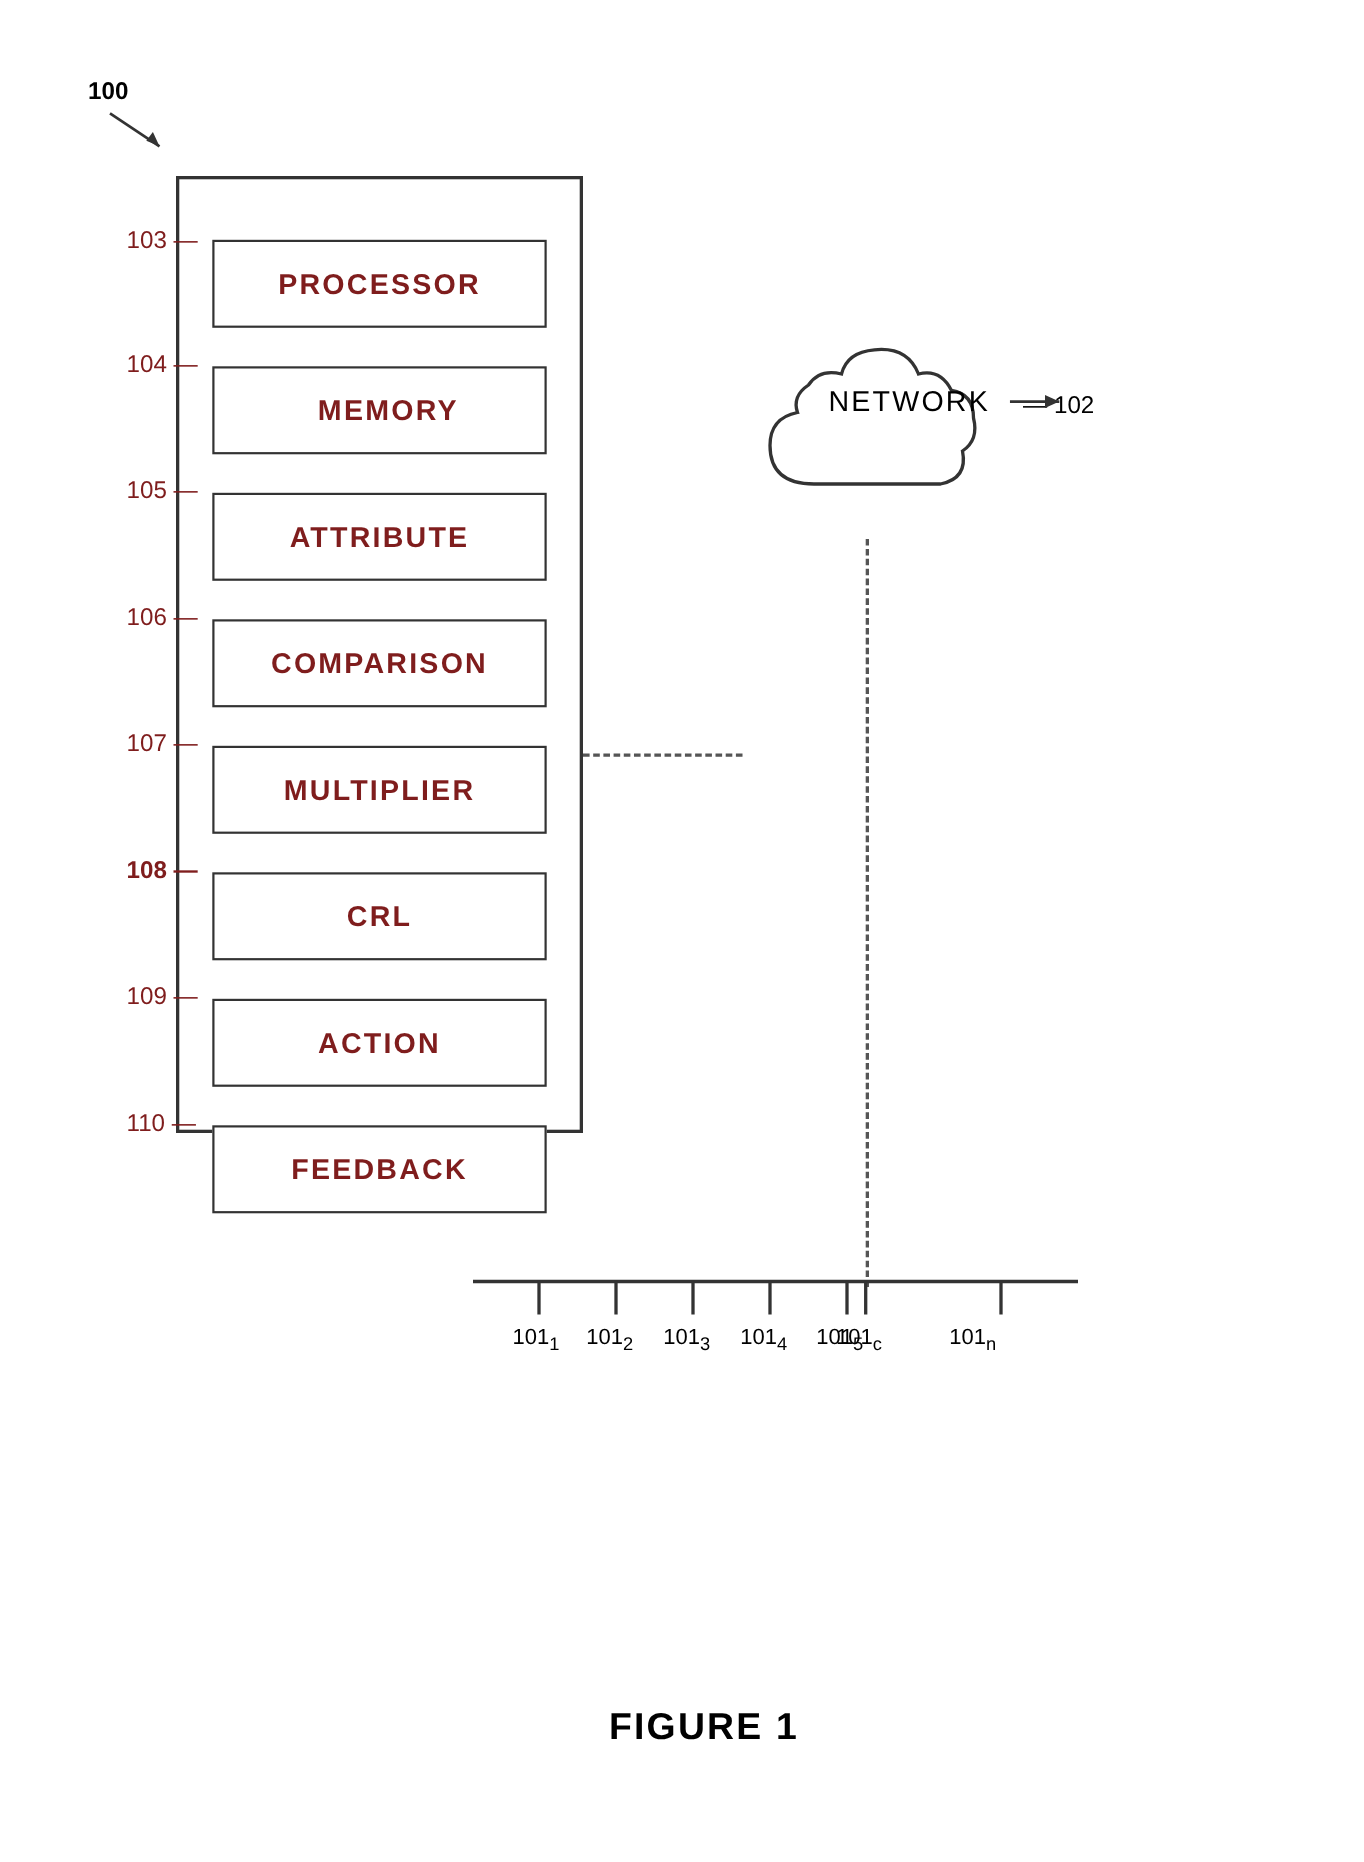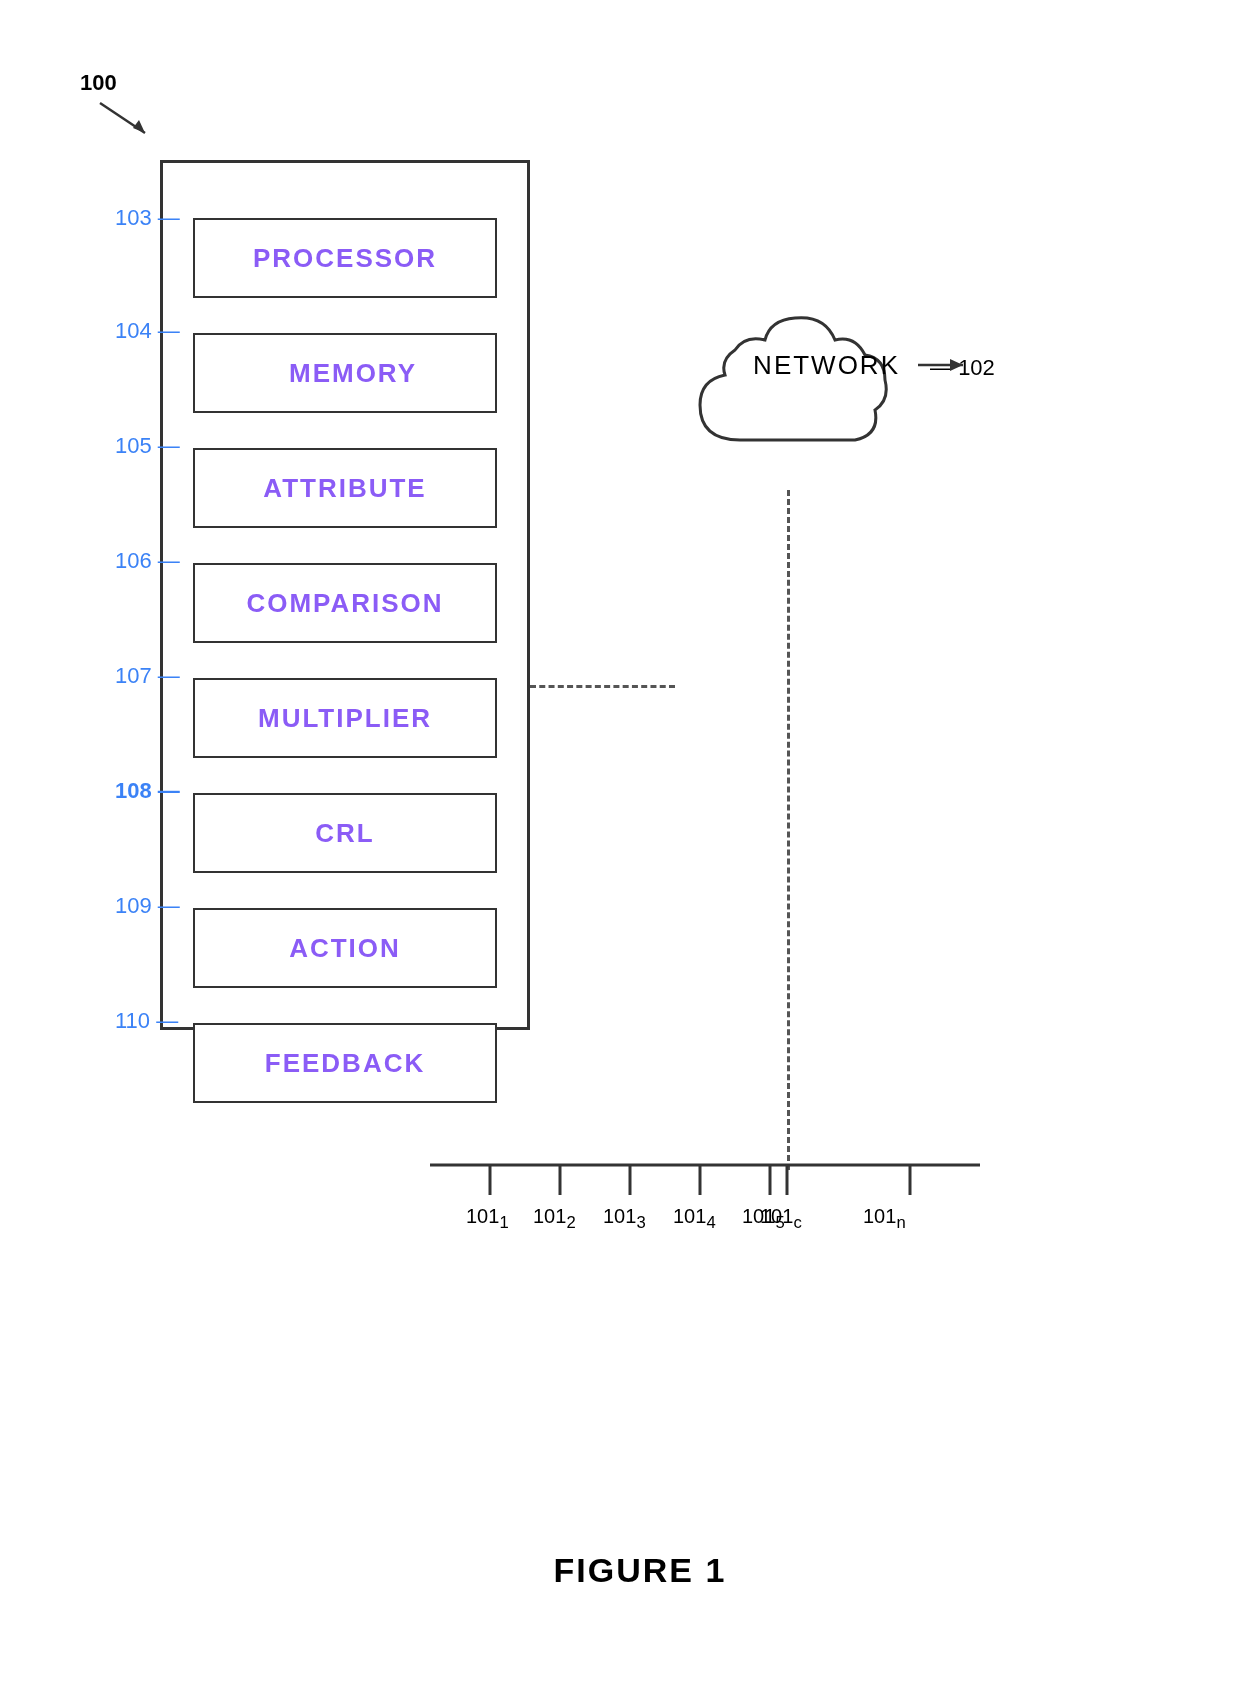--- a/index.html
+++ b/index.html
@@ -58,28 +58,28 @@
       background: #fff;
       display: flex;
       align-items: center;
       justify-content: center;
     }
 
     .module-label {
       font-size: 26px;
       font-weight: bold;
       letter-spacing: 2px;
-      color: #8b5cf6;
+      color: #7f1d1d;
     }
 
     
     .ref-label {
       position: absolute;
       font-size: 22px;
-      color: #3b82f6;
+      color: #7f1d1d;
     }
 
     
     .network-cloud {
       position: absolute;
       top: 230px;
       left: 600px;
       width: 260px;
       height: 200px;
     }

